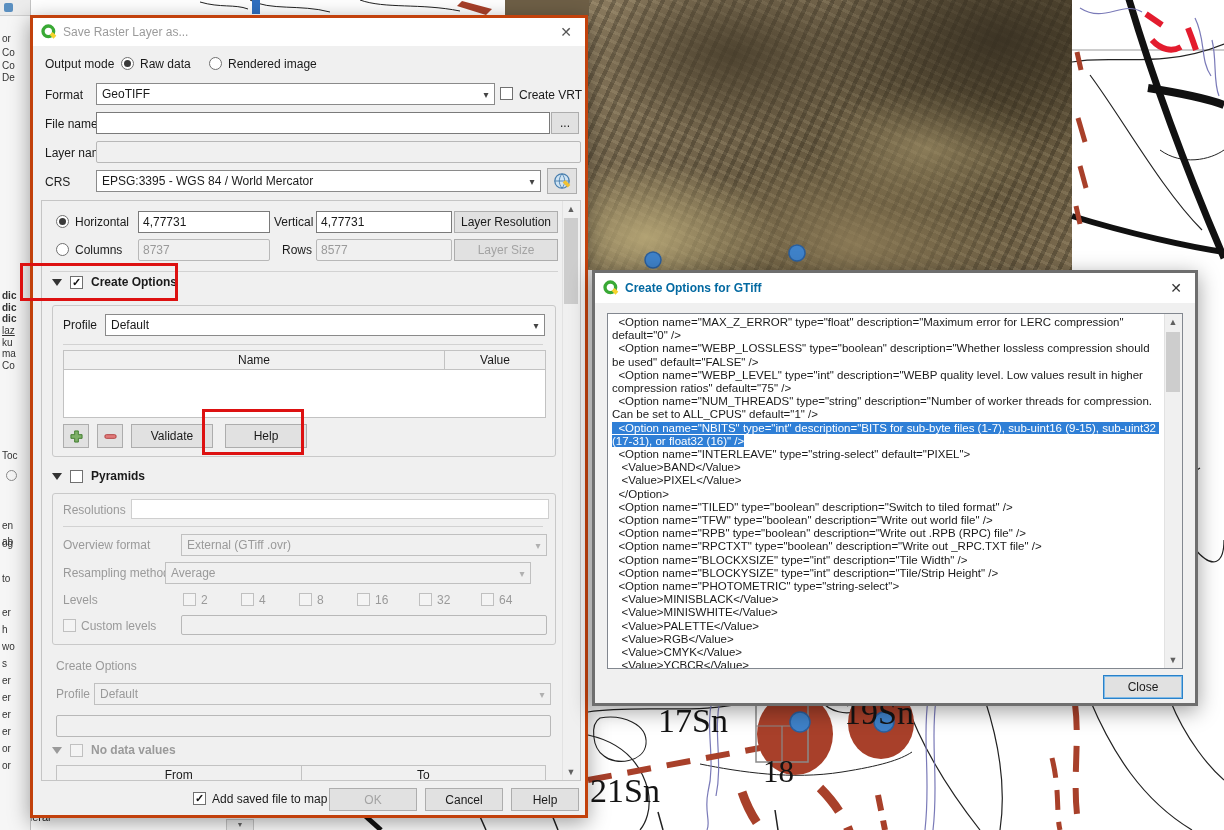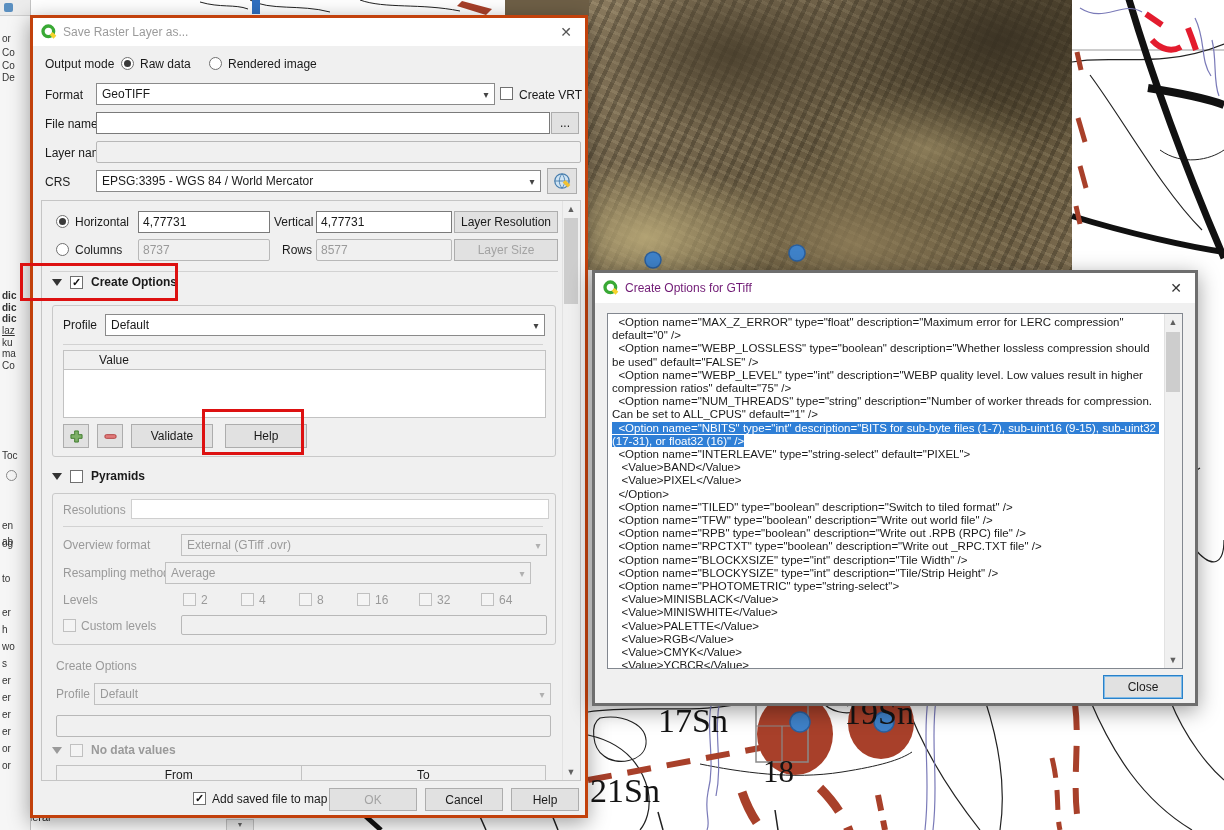--- a/index.html
+++ b/index.html
@@ -245,20 +245,21 @@
 
       <div class="gbox" style="left:10px;top:104px;width:504px;height:152px;">
         <span class="lbl" style="left:10px;top:12px;">Profile</span>
         <div class="combo" style="left:52px;top:8px;width:438px;">
           <span class="cval">Default</span>
             <span class="carr">▾</span>
         </div>
         <div class="divline" style="left:10px;top:38px;width:480px;"></div>
         <div class="tbl" style="left:10px;top:44px;width:483px;height:68px;">
           <div class="tblhead">
+            <span class="c1">Name</span>
             <span class="c2">Value</span>
           </div>
         </div>
         <div class="btn" style="left:10px;top:118px;width:26px;height:24px;">
           <svg width="13" height="13" viewBox="0 0 14 14">
             <path d="M5,1 h4 v4 h4 v4 h-4 v4 h-4 v-4 h-4 v-4 h4 Z" fill="#7fb069" stroke="#3d7a2a" stroke-width="1"></path>
           </svg>
         </div>
         <div class="btn" style="left:44px;top:118px;width:26px;height:24px;">
           <svg width="13" height="13" viewBox="0 0 14 14">
@@ -343,21 +344,21 @@
 
   <div class="ann" style="left:20px;top:263px;width:152px;height:32px;"></div>
   <div class="ann" style="left:202px;top:409px;width:96px;height:40px;"></div>
 
   <div class="win" style="left:592px;top:270px;width:600px;height:430px;z-index:6;border-color:#6e6e6e;">
     <div class="titlebar" style="height:30px;">
       <svg width="16" height="16" viewBox="0 0 24 24">
         <circle cx="11" cy="11" r="8" fill="none" stroke="#39a935" stroke-width="5"></circle>
         <rect x="14" y="14" width="8" height="6" fill="#f6d32d" transform="rotate(45 18 17)"></rect>
       </svg>
-      <span class="title-text" style="color:#701a75;">Create Options for GTiff</span>
+      <span class="title-text" style="color:#0369a1;font-weight:bold;">Create Options for GTiff</span>
       <span class="close-x" style="color:#333;">✕</span>
     </div>
 
     <div id="gtiff-text">
       <div id="gtiff-lines">
           <div class="xline"><span>  &lt;Option name="MAX_Z_ERROR" type="float" description="Maximum error for LERC compression" default="0" /&gt;</span></div>
           <div class="xline"><span>  &lt;Option name="WEBP_LOSSLESS" type="boolean" description="Whether lossless compression should be used" default="FALSE" /&gt;</span></div>
           <div class="xline"><span>  &lt;Option name="WEBP_LEVEL" type="int" description="WEBP quality level. Low values result in higher compression ratios" default="75" /&gt;</span></div>
           <div class="xline"><span>  &lt;Option name="NUM_THREADS" type="string" description="Number of worker threads for compression. Can be set to ALL_CPUS" default="1" /&gt;</span></div>
           <div class="xline"><span class="hl">  &lt;Option name="NBITS" type="int" description="BITS for sub-byte files (1-7), sub-uint16 (9-15), sub-uint32 (17-31), or float32 (16)" /&gt;</span></div>

